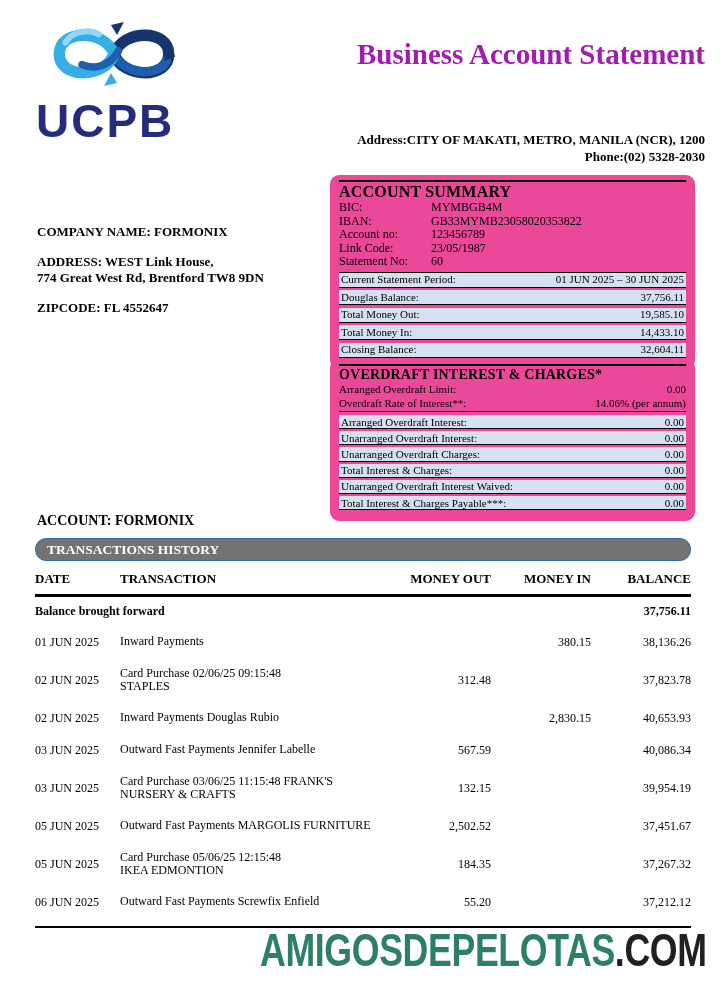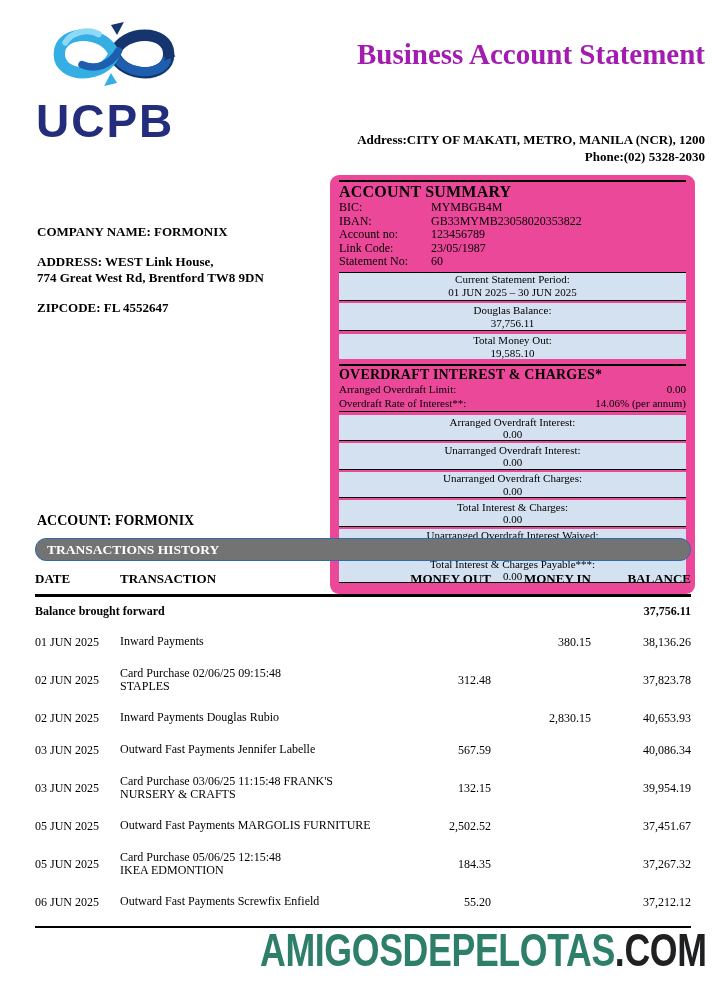--- a/index.html
+++ b/index.html
@@ -35,21 +35,21 @@
   .panel-topline { border-top:2.5px solid #000; }
   .panel-title { font-size:16px; font-weight:bold; letter-spacing:0.2px; padding-top:1px; }
   .panel-title.small { font-size:14px; }
   .kv { display:flex; font-size:12px; line-height:13.6px; }
   .kv .k { width:92px; flex:none; }
   .kv .v { flex:1; }
   .kv2 { display:flex; justify-content:space-between; font-size:11px; line-height:13.5px; }
   .bands { margin-top:3px; }
   .band { display:flex; justify-content:space-between; align-items:center;
     background:#d4e1f0; font-size:11px; line-height:13px;
-    border-bottom:1.5px solid #000; margin-bottom:2.5px; padding:0.5px 2px;flex-direction:column; }
+    border-bottom:1.5px solid #000; margin-bottom:2.5px; padding:0.5px 2px; }
   .band:first-child { border-top:1.5px solid #000; }
   .bands-tight .band { line-height:12.2px; margin-bottom:2px; }
   .rate-block { border-bottom:1.5px solid #000; padding-bottom:1px; margin-bottom:2.5px; }
 
   
   .account-line { position:absolute; left:37px; top:513px; font-weight:bold; font-size:14px; }
   .section-bar { position:absolute; left:35px; top:538px; width:656px; height:23px;
     background:#737373; border:1px solid #2f6ba8; border-radius:11px;
     color:#fff; font-weight:bold; font-size:13.5px; line-height:21px; padding-left:11px; }
   .tx-wrap { position:absolute; left:35px; top:567px; width:656px; }

